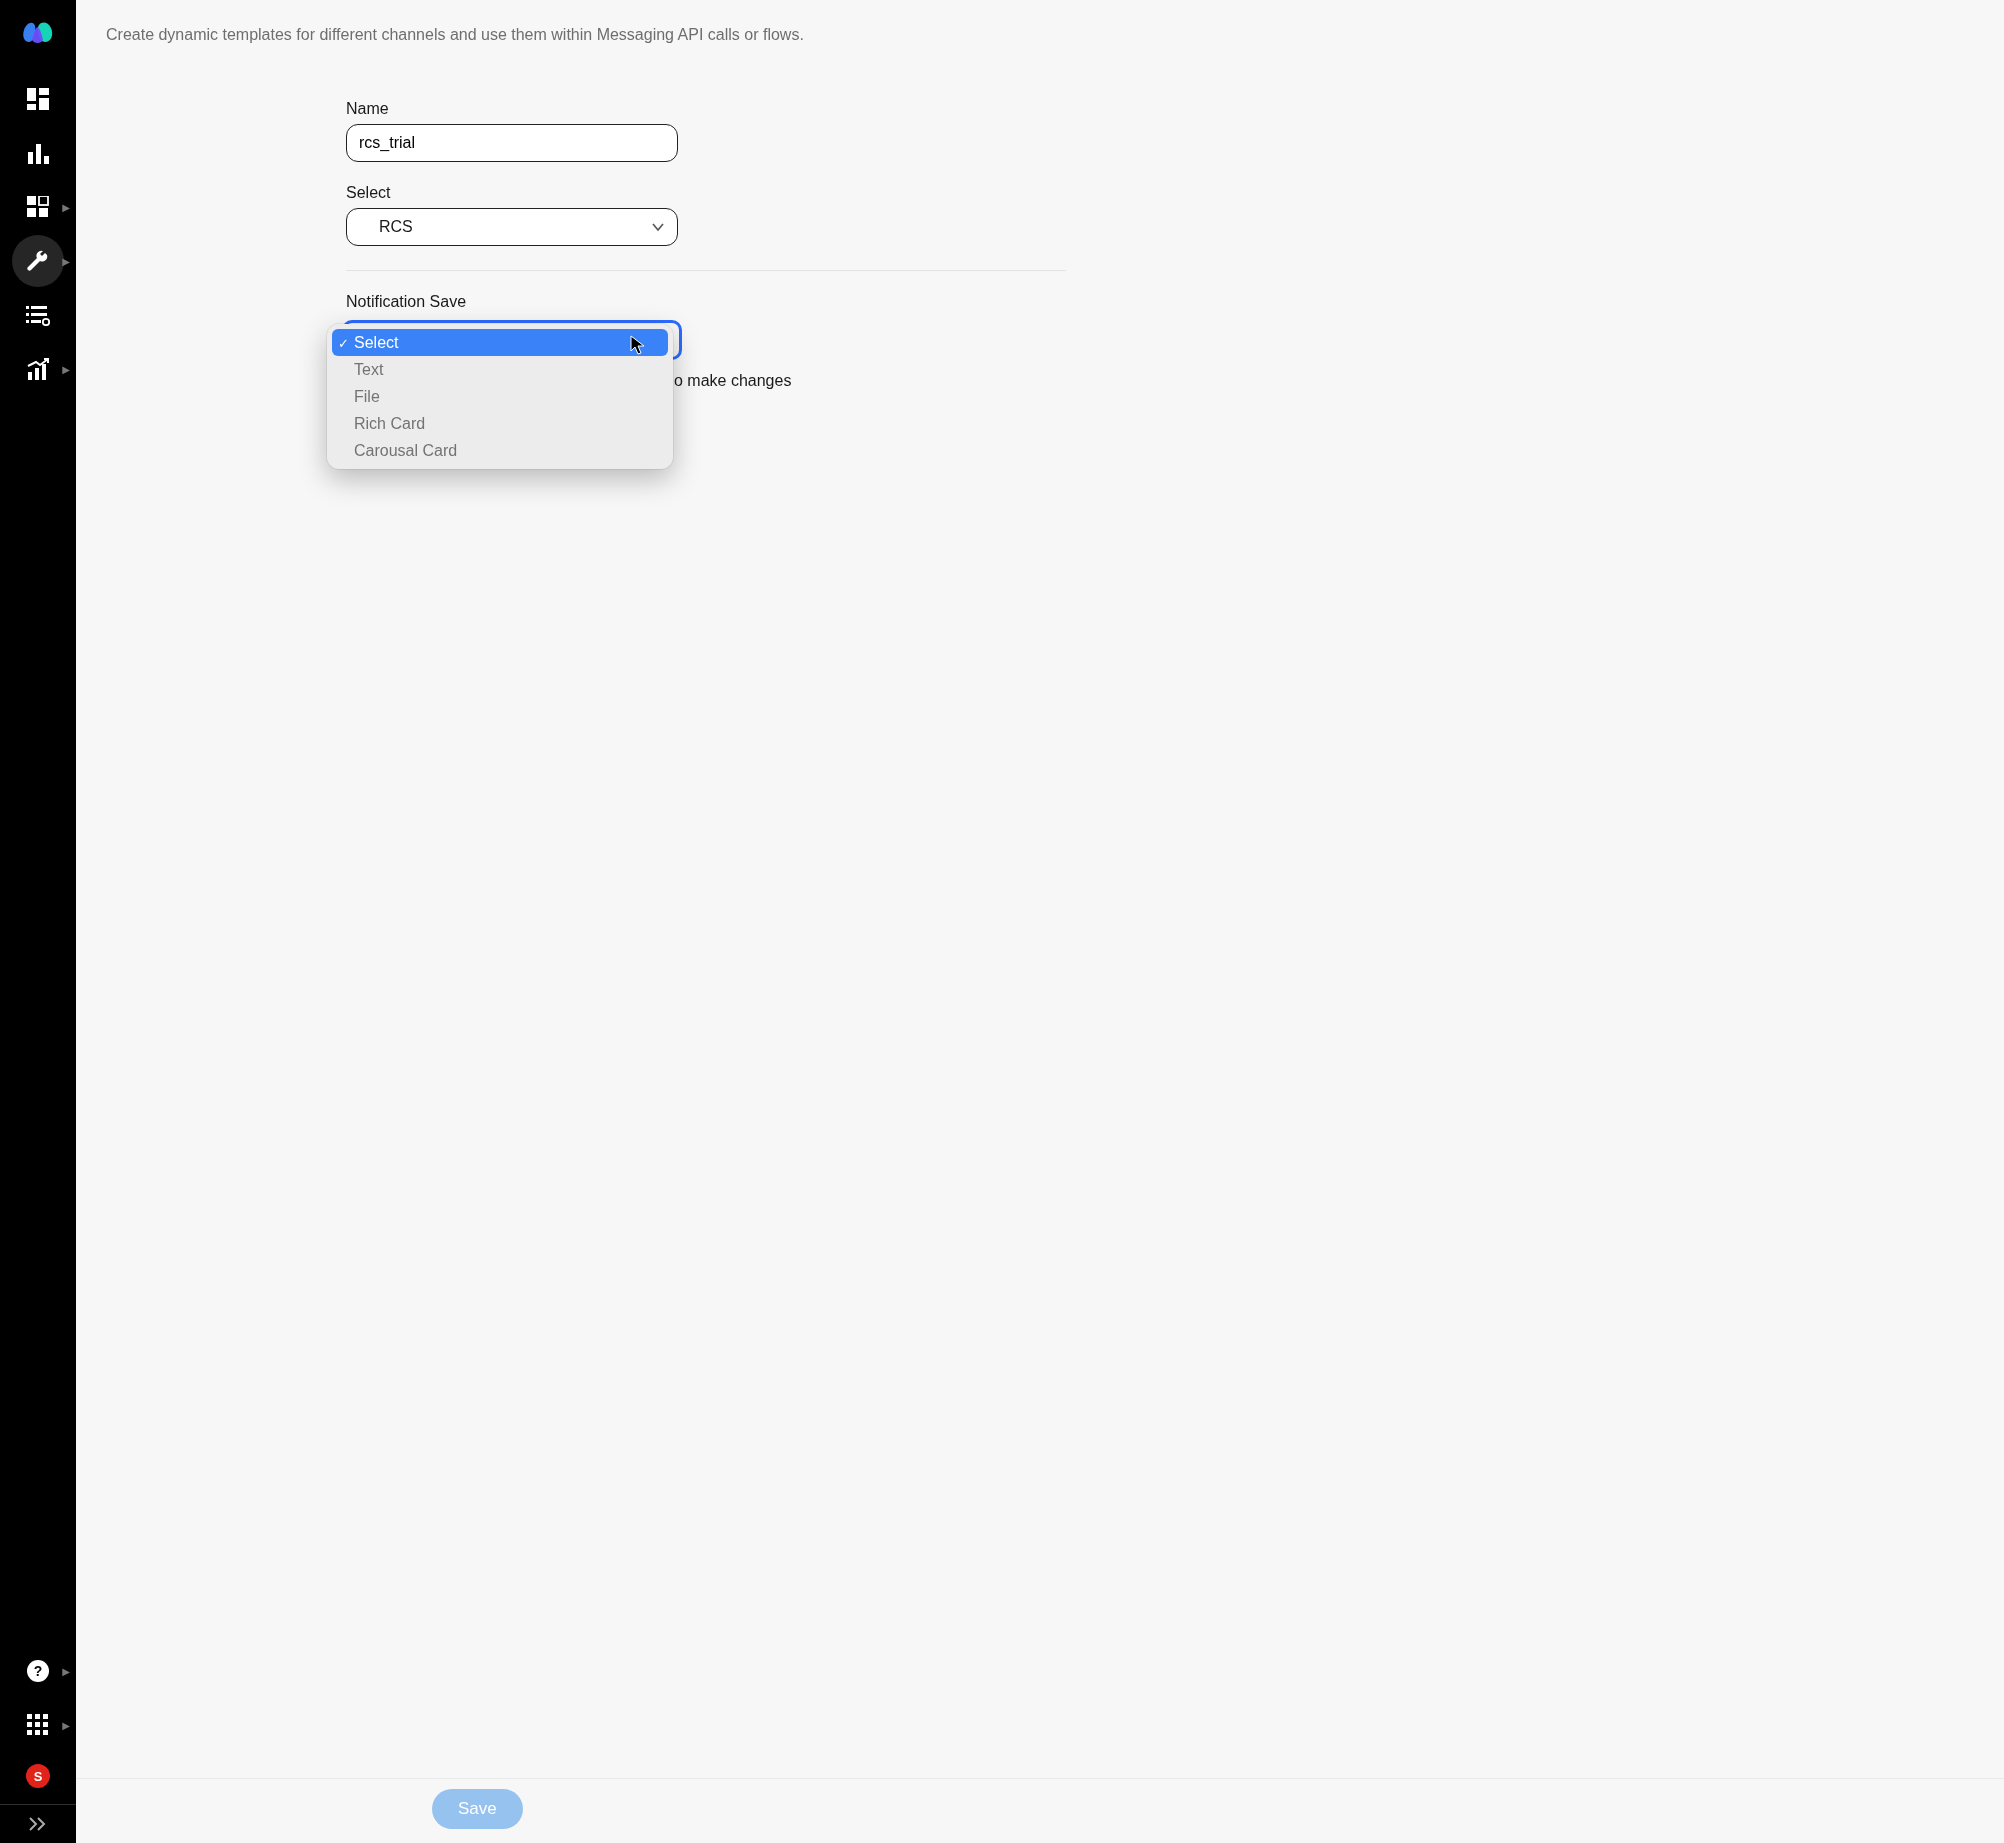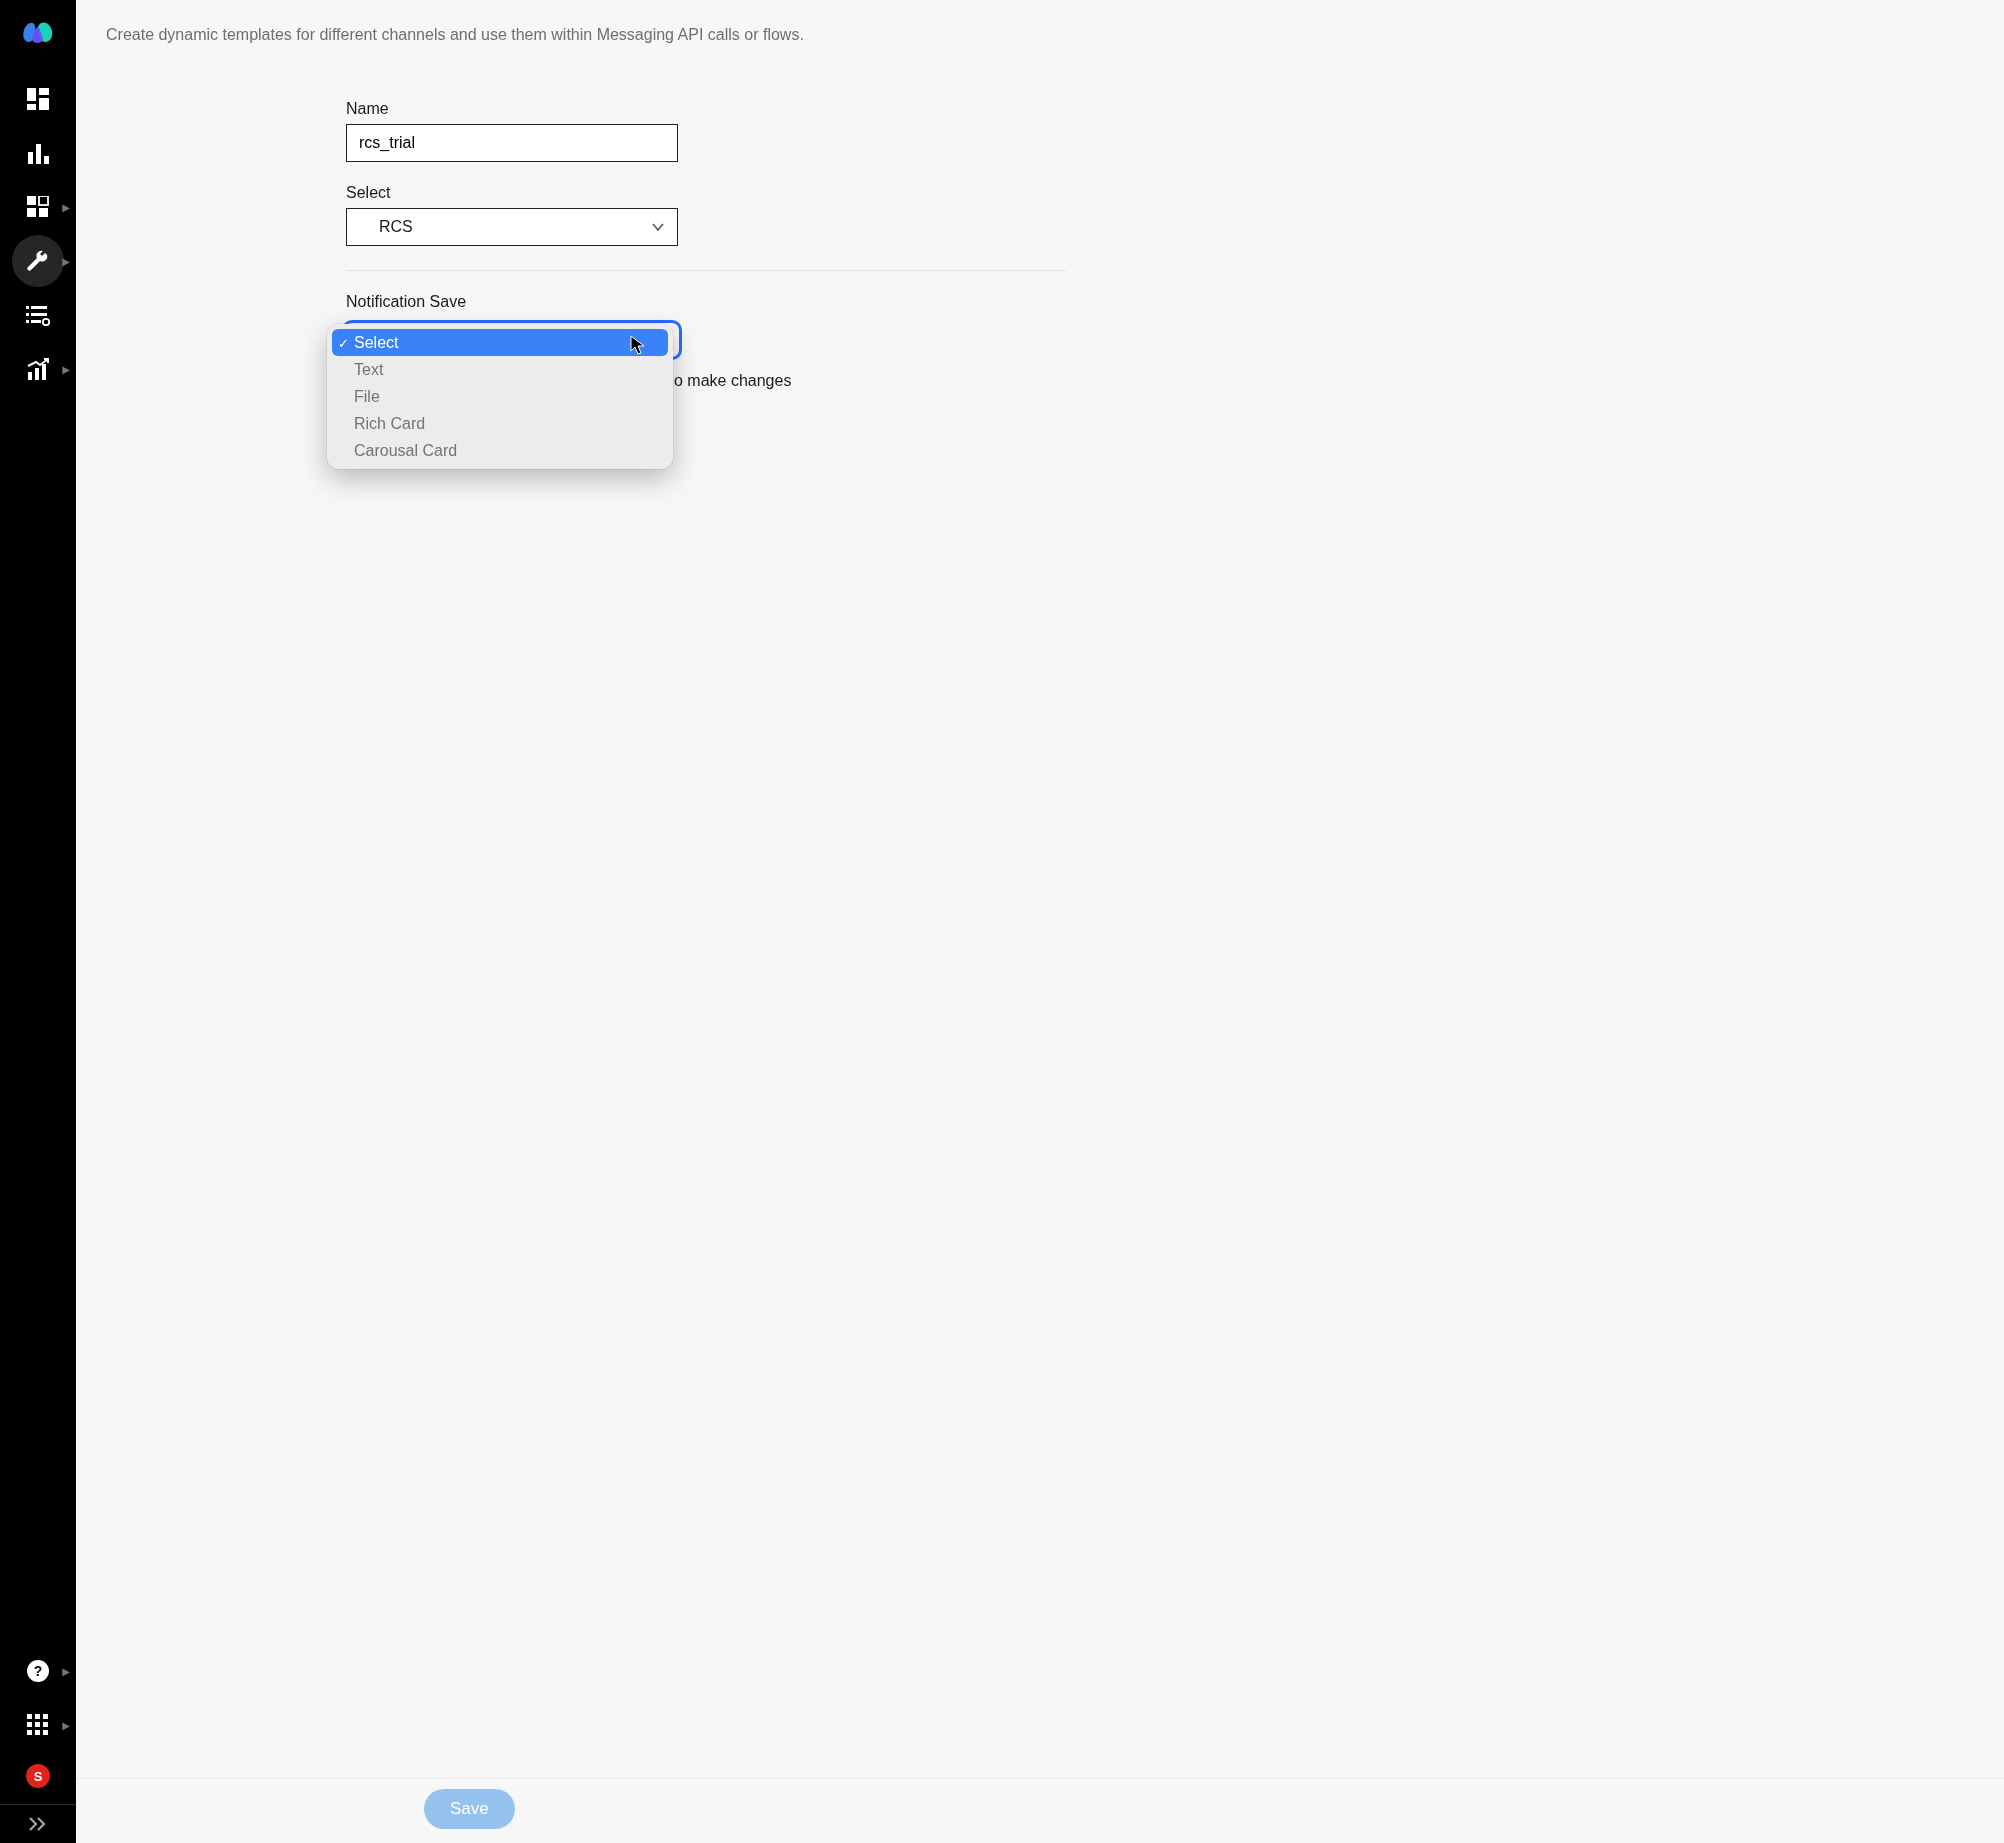--- a/index.html
+++ b/index.html
@@ -123,21 +123,21 @@
       width: 16px; height: 16px; border: 1.3px solid #1a1a1a; border-radius: 50%;
       display: inline-flex; align-items: center; justify-content: center;
       font-size: 11px; font-style: italic; font-family: Georgia, serif;
       line-height: 1;
     }
 
     .text-input, .select-box {
       width: 332px;
       height: 38px;
       border: 1px solid #222;
-      border-radius: 0;
+      border-radius: 12px;
       background: #fff;
       padding: 0 12px;
       font-size: 16px;
       color: #1a1a1a;
       display: flex; align-items: center; justify-content: space-between;
     }
     .text-input input {
       border: none; outline: none; width: 100%; font-size: 16px; background: transparent;
     }
     .text-input.light { border-color: #b8b8b8; }
@@ -211,21 +211,21 @@
       position: absolute;
       left: 328px; top: 79px;
       font-size: 16px;
       color: #1a1a1a;
       white-space: nowrap;
     }
 
     
     .footer {
       border-top: 1px solid #eaeaea;
-      padding: 10px 0 14px;
+      padding: 10px 8px 14px;
     }
     .save-btn {
       margin-left: 348px;
       height: 40px;
       padding: 0 26px;
       border: none;
       border-radius: 999px;
       background: #96c2ef;
       color: #fff;
       font-size: 17px;

